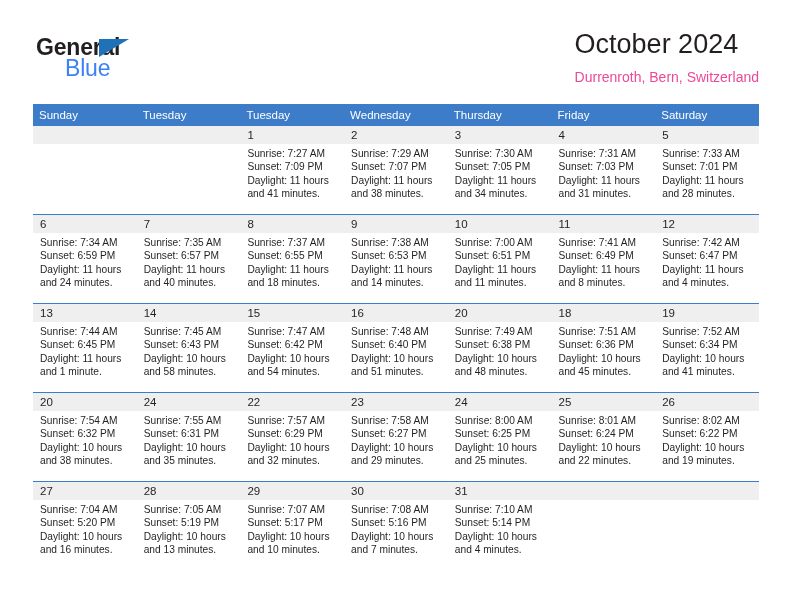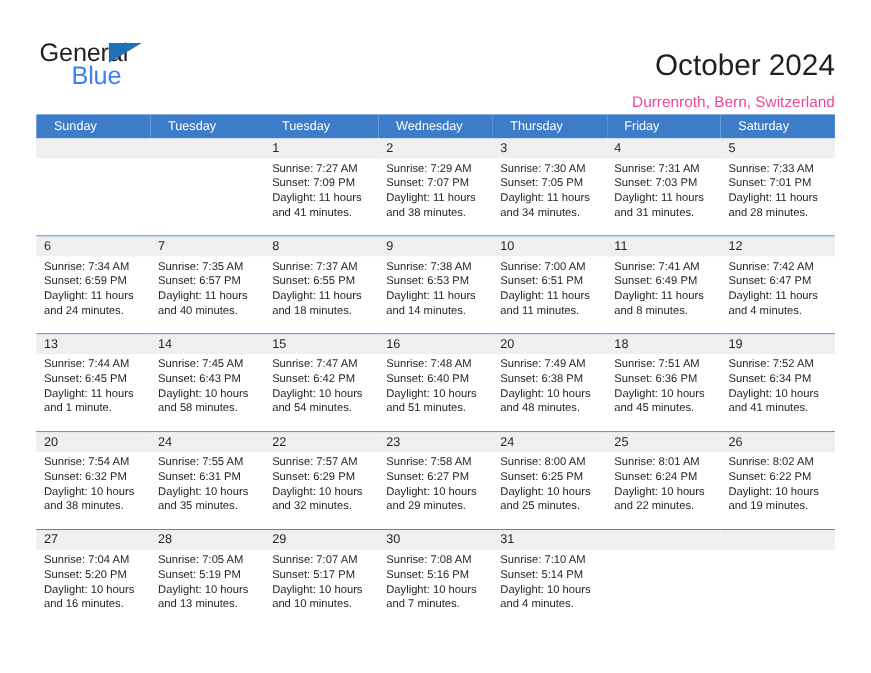--- a/index.html
+++ b/index.html
@@ -28,40 +28,41 @@
     left: 3px; top: 6px;
     width: 170px; height: 56px;
     line-height: 1;
   }
   .logo-general {
     position: absolute;
     left: 0; top: 0;
     font-size: 23px;
     color: #231f20;
     letter-spacing: -0.2px;
+    font-weight: bold;
   }
   .logo-tri {
     position: absolute;
     left: 63px; top: 3px;
     width: 0; height: 0;
     border-left: 30px solid #1f71b8;
     border-bottom: 18px solid transparent;
   }
   .logo-blue {
     position: absolute;
     left: 29px; top: 21px;
     font-size: 23px;
     color: #3b82f6;
     letter-spacing: -0.2px;
   }
 
   .title-wrap {
     position: absolute;
-    right: 0; top: 15px;
-    text-align: right;
+    right: 0; top: 0;
+    text-align: left;
   }
   .cal-title {
     font-size: 27px;
     color: #231f20;
     line-height: 1.1;
     font-weight: normal;
     margin: 0;
     white-space: nowrap;
   }
   .cal-sub {
@@ -78,21 +79,21 @@
     width: 726px;
     border-collapse: collapse;
     table-layout: fixed;
   }
   .cal th {
     background: #3d7cc9;
     color: #ffffff;
     font-size: 11.5px;
     font-weight: normal;
     text-align: left;
-    padding: 5px 0 5px 16px;
+    padding: 5px 0 5px 6px;
     height: 22px;
     border: none;
   }
   .cal td {
     width: 103.7px;
     vertical-align: top;
     padding: 0;
     border: none;
     background: #ffffff;
   }

